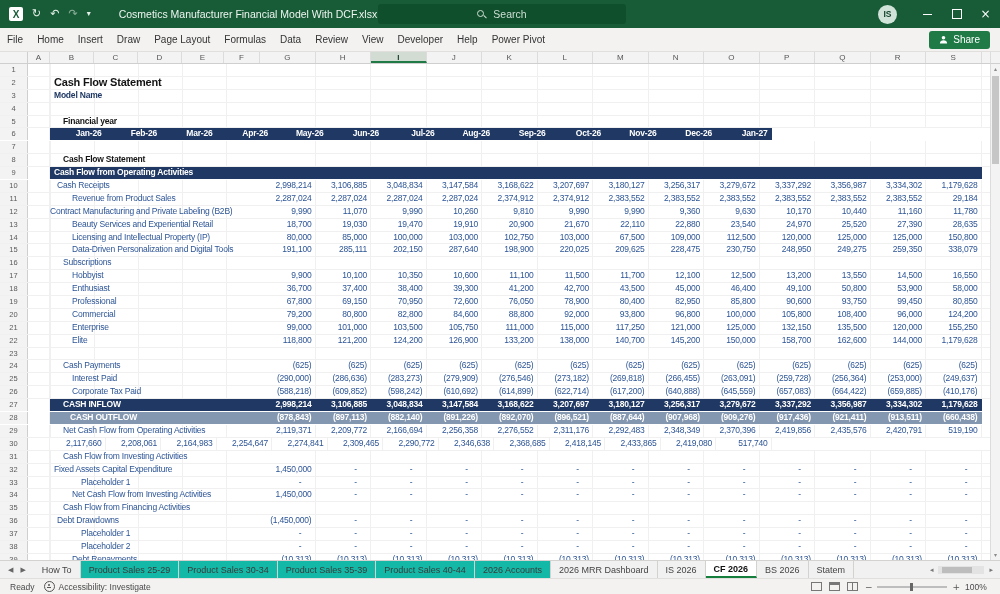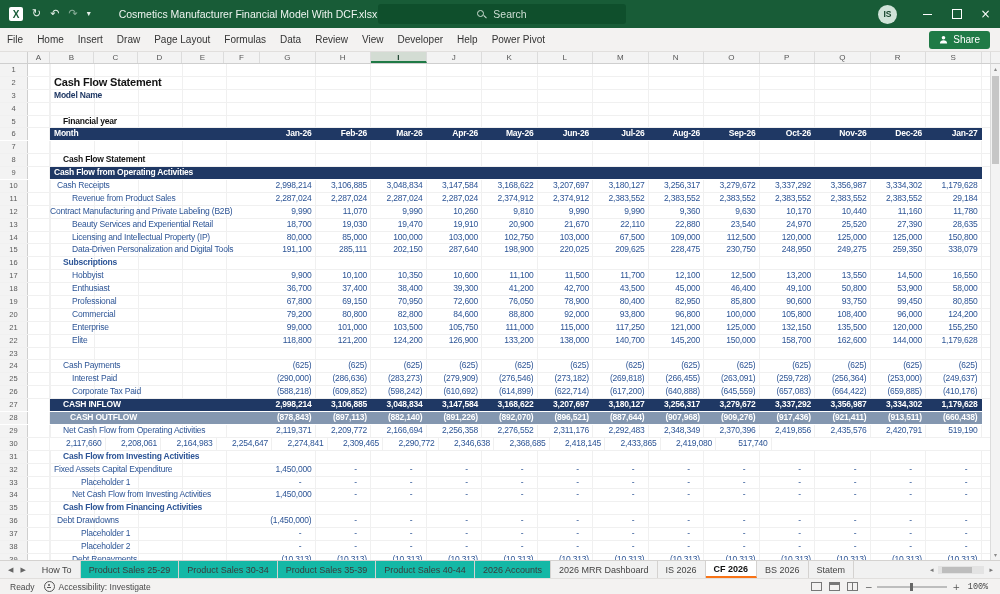--- a/index.html
+++ b/index.html
@@ -52,21 +52,21 @@
   .rowhead{width:28px;flex:none;background:#f3f3f3;border-right:1px solid #cfcfcf;color:#5a5a5a;
            font-size:7.5px;text-align:center;box-sizing:border-box;}
   .colA{width:22px;flex:none;border-right:1px solid #f0f0f0;box-sizing:border-box;}
   .labelzone{width:210px;flex:none;overflow:hidden;white-space:nowrap;box-sizing:border-box;
              background-image:linear-gradient(to right,#f0f0f0 1px,transparent 1px);
              background-size:44px 100%;}
   .lbl{letter-spacing:-0.2px;display:inline-block;}
   .lbl-title{font-size:11px;font-weight:bold;color:#141414;}
   .lbl-subtitle{font-weight:bold;color:#1f3864;}
   .lbl-heading{font-weight:bold;color:#141414;}
-  .lbl-bluebold{font-weight:bold;color:#2d5596;}
+  .lbl-bluebold{font-weight:normal;color:#2d5596;}
   .lbl-item{color:#2d5596;}
   .lbl-band{color:#fff;font-weight:bold;}
   .cell{width:55.5px;flex:none;text-align:right;padding-right:3px;box-sizing:border-box;
         border-right:1px solid #f0f0f0;color:#2d5596;letter-spacing:-0.2px;overflow:hidden;}
   .cell.dash{padding-right:13px;}
   .fillcol{flex:1;}
   .grow.banded{border-bottom-color:transparent;}
   .banded .labelzone{background-image:none;}
   .band-navy .labelzone,.band-navy .cell{background:#1f3864;border-right-color:transparent;}
   .band-out .labelzone,.band-out .cell{background:#8497b0;border-right-color:transparent;}
@@ -80,21 +80,21 @@
   .vthumb{position:absolute;left:1px;top:12px;width:7px;height:88px;background:#c6c6c6;}
 
   
   .tabbar{position:absolute;top:560px;left:0;width:1000px;height:18px;background:#f1f1f1;
           border-top:1px solid #d4d2d0;display:flex;align-items:stretch;box-sizing:border-box;}
   .tabnav{display:flex;align-items:center;gap:7px;padding:0 8px;color:#666;font-size:7px;
           font-family:"DejaVu Sans",sans-serif;flex:none;}
   .stab{font-size:9px;color:#444;padding:0 8px;display:flex;align-items:center;
         border-right:1px solid #d4d2d0;white-space:nowrap;box-sizing:border-box;}
   .stab.yellow{background:#14b8a6;color:#3a3a3a;}
-  .stab.active{background:#fff;font-weight:bold;color:#111;border-bottom:2px solid #f97316;}
+  .stab.active{background:#fff;font-weight:bold;color:#111;border-bottom:2px solid #15803d;}
   .tab-hscroll{margin-left:auto;display:flex;align-items:center;gap:5px;padding:0 7px;color:#777;
                font-size:7px;font-family:"DejaVu Sans",sans-serif;flex:none;}
   .htrack{width:46px;height:8px;background:#e3e3e3;position:relative;}
   .hthumb{position:absolute;left:4px;top:1px;width:30px;height:6px;background:#bdbdbd;}
 
   
   .statusbar{position:absolute;top:578px;left:0;width:1000px;height:16px;background:#f3f2f1;
              border-top:1px solid #e1dfdd;display:flex;align-items:center;font-size:8.5px;
              color:#4a4a4a;box-sizing:border-box;}
   .sb-left{display:flex;align-items:center;gap:9px;padding-left:10px;}
@@ -103,21 +103,21 @@
   .acc-icon::after{content:"";position:absolute;left:2px;top:5px;width:4px;height:1px;background:#555;}
   .accwrap{display:flex;align-items:center;gap:4px;}
   .sb-right{margin-left:auto;display:flex;align-items:center;gap:7px;padding-right:9px;}
   .vicon{width:11px;height:9px;border:1px solid #777;box-sizing:border-box;display:block;}
   .vicon.v2{border-top-width:3px;}
   .vicon.v3{background:linear-gradient(to right,transparent 4px,#777 4px,#777 5px,transparent 5px);}
   .zoomwrap{display:flex;align-items:center;gap:5px;}
   .zglyph{font-family:"DejaVu Sans",sans-serif;font-size:9px;color:#555;}
   .zoomtrack{width:70px;height:2px;background:#bdbdbd;position:relative;}
   .zoomthumb{position:absolute;left:33px;top:-3px;width:3px;height:8px;background:#666;}
-  .zoomlabel{width:26px;text-align:center;font-family:Liberation Mono, monospace;}
+  .zoomlabel{width:26px;text-align:left;}
 </style>
 </head>
 <body>
 
 <div id="app">
 
   <div class="titlebar">
     <div class="qat">
       <span class="appicon">
         <svg width="14" height="14" viewBox="0 0 14 14">
@@ -290,21 +290,20 @@
         <div class="cell"></div>
         <div class="cell"></div>
         <div class="cell"></div>
         <div class="cell"></div>
         <div class="cell"></div>
         <div class="fillcol"></div>
       </div>
       <div class="grow banded band-navy">
         <div class="rowhead">6</div>
         <div class="colA"></div>
-        <div class="labelzone"><span class="lbl lbl-band" style="padding-left: 4px;">Month</span></div>
         <div class="cell bandval">Jan-26</div>
         <div class="cell bandval">Feb-26</div>
         <div class="cell bandval">Mar-26</div>
         <div class="cell bandval">Apr-26</div>
         <div class="cell bandval">May-26</div>
         <div class="cell bandval">Jun-26</div>
         <div class="cell bandval">Jul-26</div>
         <div class="cell bandval">Aug-26</div>
         <div class="cell bandval">Sep-26</div>
         <div class="cell bandval">Oct-26</div>

